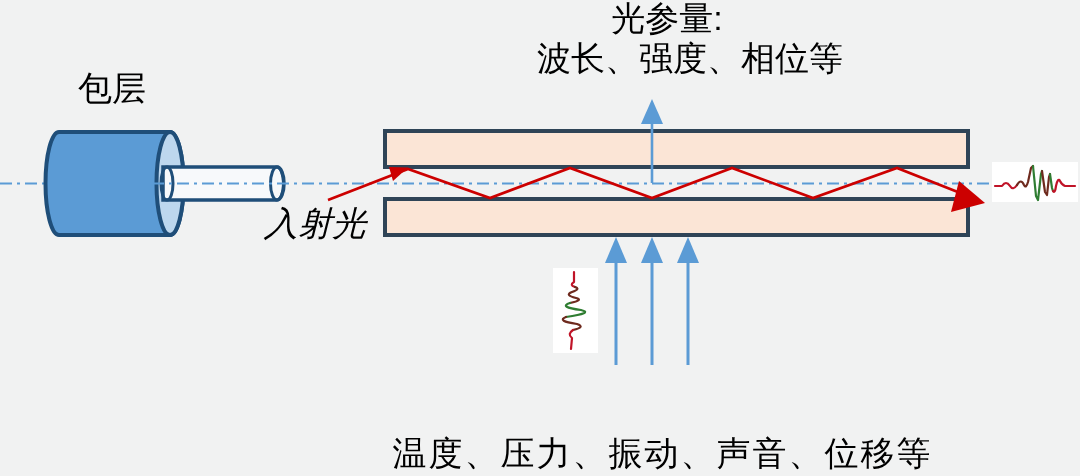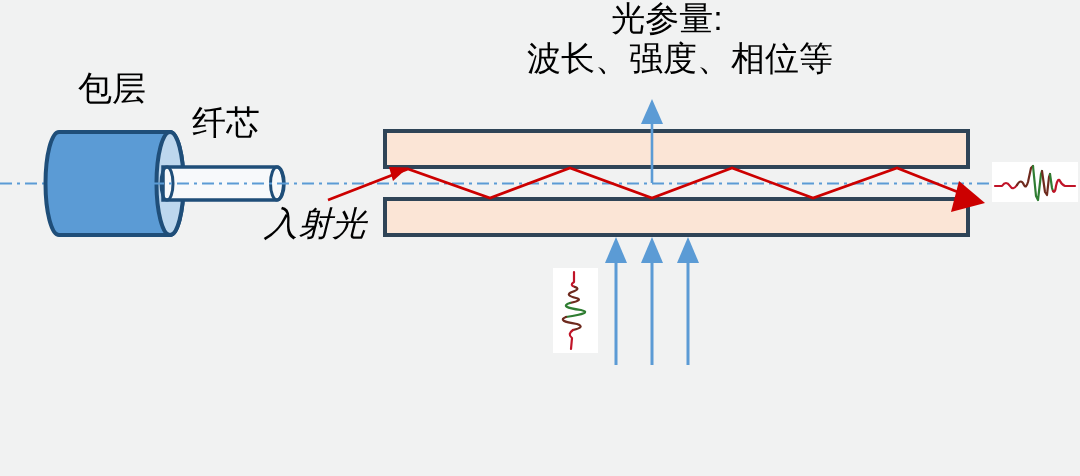--- a/index.html
+++ b/index.html
@@ -14,21 +14,21 @@
     position:relative;width:1080px;height:476px;overflow:hidden;
     background:var(--bg);
   }
   .stage svg{position:absolute;left:0;top:0;}
   .lbl{
     position:absolute;color:var(--text-color);font-size:34px;line-height:40px;
     white-space:nowrap;font-family:"Liberation Sans","DejaVu Sans",sans-serif;
   }
   .lbl.centered{text-align:center;white-space:nowrap;}
   .t-optical-title{left:517px;top:-2px;width:300px;}
-  .t-optical-items{left:480px;top:38px;width:400px;}
+  .t-optical-items{left:490px;top:38px;width:400px;}
   .t-physical-title{left:501px;top:394px;width:300px;}
   .t-physical-items{left:370px;top:433px;width:585px;letter-spacing:2px;}
   .t-cladding{left:78px;top:68px;}
   .t-core{left:192px;top:102px;}
   .t-incident{left:264px;top:203px;font-style:italic;}
 </style>
 </head>
 <body>
 
 <div class="stage">
@@ -87,19 +87,19 @@
         <path d="M21,4 L21,14 Q16,17 22,19" style="stroke:var(--waveform-red)"></path>
         <path d="M22,19 Q28,21 19,24 Q11,27 23,30 Q31,32 17,35" style="stroke:var(--waveform-dark)"></path>
         <path d="M17,35 Q5,39 28,42 Q41,45 13,49" style="stroke:var(--waveform-green)"></path>
         <path d="M13,49 Q3,53 24,56 Q33,59 20,62" style="stroke:var(--waveform-dark)"></path>
         <path d="M20,62 Q14,66 19,70 L18,81" style="stroke:var(--waveform-red)"></path>
       </g>
     </g>
   </svg>
 
   <div class="lbl t-cladding">包层</div>
-  <div class="lbl t-core">纤芯</div>
   <div class="lbl t-incident">入射光</div>
 
   <div class="lbl centered t-optical-title">光参量:</div>
   <div class="lbl centered t-optical-items">波长、强度、相位等</div>
 
+  <div class="lbl centered t-physical-items">温度、压力、振动、声音、位移等</div>
 </div>
 
 </body></html>

